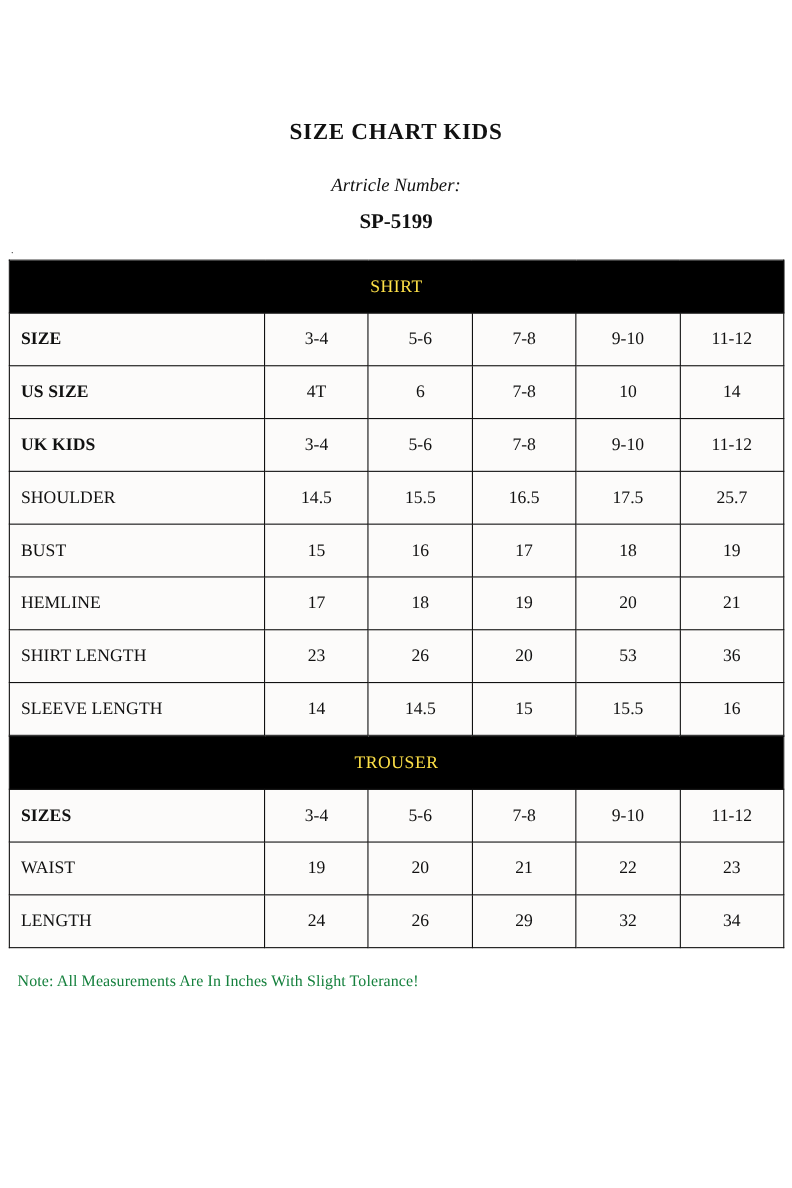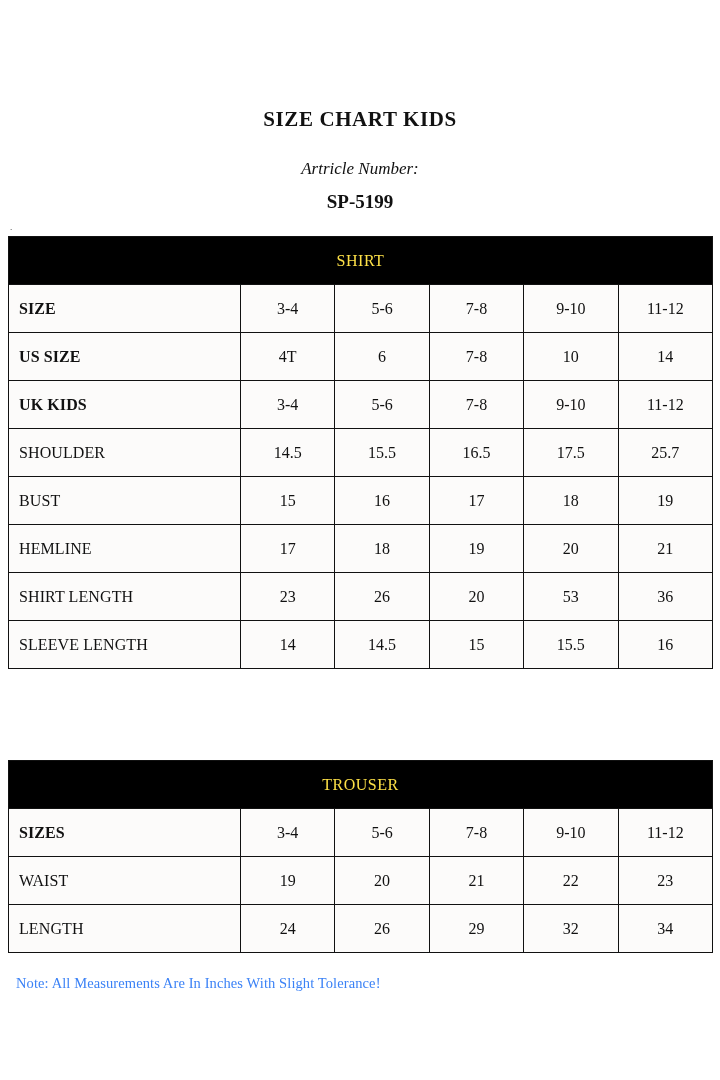--- a/index.html
+++ b/index.html
@@ -53,21 +53,21 @@
     padding-left: 2px;
     color: #222;
   }
 
   
   .chart-block {
     width: 704px;
     margin: 0 auto;
   }
   .chart-block.shirt { margin-top: 6px; }
-  .chart-block.trouser { margin-top: 91px; }
+  .chart-block.trouser { }
 
   table.size-table {
     width: 100%;
     border-collapse: collapse;
     table-layout: fixed;
     background: #fcfbfa;
   }
   table.size-table th,
   table.size-table td {
     border: 1px solid #111111;
@@ -105,21 +105,21 @@
   }
   td.val.hdr {
     font-weight: normal;
     font-size: 16px;
   }
 
   .note {
     margin-top: 22px;
     padding-left: 8px;
     font-size: 14.5px;
-    color: #3b82f6;
+    color: #15803d;
     letter-spacing: 0.1px;
   }
 </style>
 </head>
 <body>
 
 <div class="page">
 
   <div class="doc-title">SIZE CHART KIDS</div>
   <div class="article-label">Artricle Number:</div>

